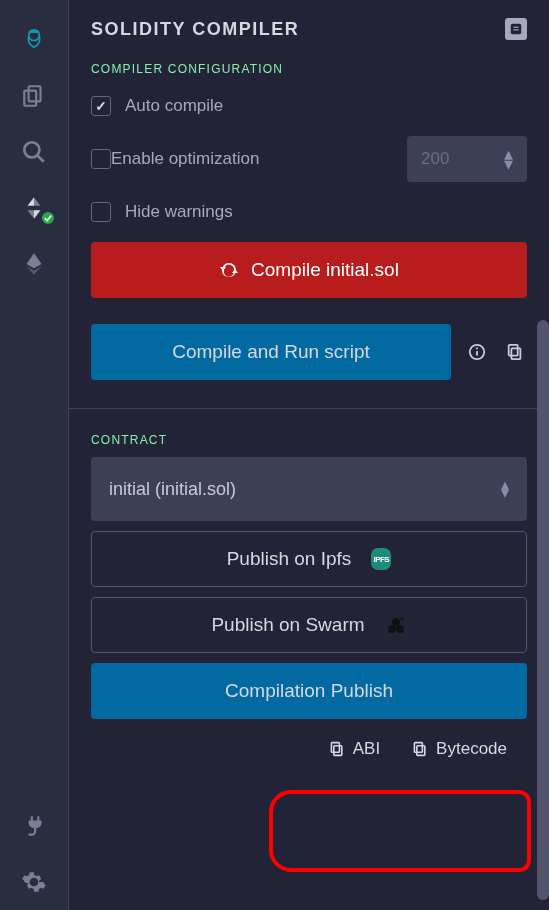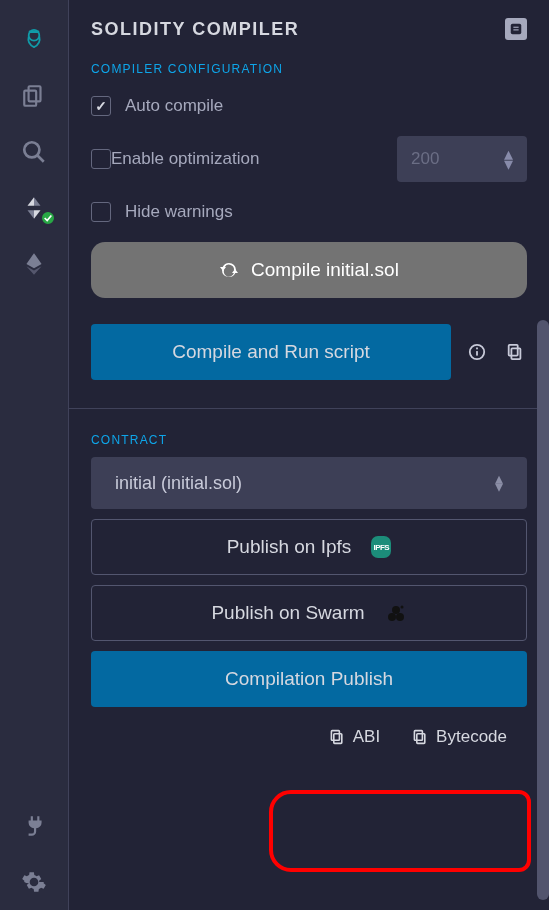--- a/index.html
+++ b/index.html
@@ -76,21 +76,21 @@
 
     .section {
       padding:10px 22px;
     }
     .section.contract-section {
       border-top:1px solid #40425a;
       margin-top:18px;
       padding-top:24px;
     }
     .section-label {
-      color:#0ea5e9;
+      color:#86efac;
       font-size:12px;
       letter-spacing:1.2px;
       margin-bottom:10px;
     }
     .option-row {
       display:flex;
       align-items:center;
       gap:14px;
       padding:10px 0;
       color:#a6a9bd;
@@ -101,21 +101,21 @@
       width:20px; height:20px;
       border:1px solid #64677e;
       border-radius:3px;
       display:flex; align-items:center; justify-content:center;
       color:#d6d8e0;
       font-size:14px;
       background:transparent;
     }
     .check.checked::after { content:"✓"; font-weight:bold; }
     .num-input {
-      width:130px;
+      width:120px;
       height:46px;
       background:#3d3f56;
       color:#6b6e85;
       font-size:17px;
       border:none;
       border-radius:4px;
       padding:0 14px;
       display:flex;
       align-items:center;
       justify-content:space-between;
@@ -130,46 +130,46 @@
       font-size:19px;
       font-weight:500;
       color:#d6d8e0;
       display:flex;
       align-items:center;
       justify-content:center;
       gap:12px;
       cursor:pointer;
       margin-top:10px;
     }
-    .btn-primary { background:#737373; color:#fff;border-radius:14px; }
+    .btn-primary { background:#b91c1c; color:#fff; }
     .btn-secondary { background:#0369a1; }
     .btn-outline { background:transparent; border:1px solid #53566f; }
     .btn-row {
       display:flex;
       align-items:center;
       gap:14px;
       margin-top:26px;
     }
     .btn-row .btn { flex:1; margin:0; }
     .icon-btn {
       width:24px; height:24px;
       color:#c8cad9;
       display:flex; align-items:center; justify-content:center;
     }
     .icon-btn svg { width:18px; height:18px; }
 
     .selectbox {
       width:100%;
-      height:52px;
+      height:64px;
       background:#3d3f56;
       border-radius:4px;
       display:flex;
       align-items:center;
       justify-content:space-between;
-      padding:0 24px;
+      padding:0 18px;
       color:#c8cad9;
       font-size:18px;
       margin-top:4px;
     }
     .select-arrows { color:#8b8ea6; font-size:16px; line-height:8px; display:flex; flex-direction:column; }
 
     .pill-badge {
       display:inline-flex;
       align-items:center;
       justify-content:center;

